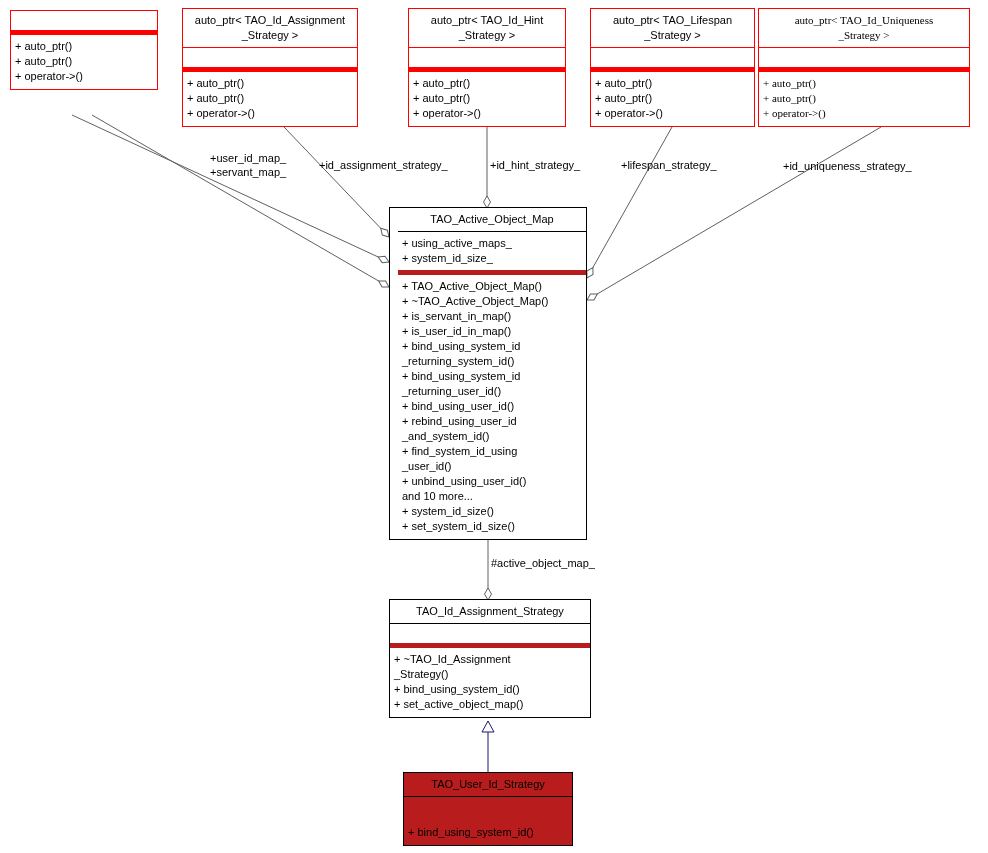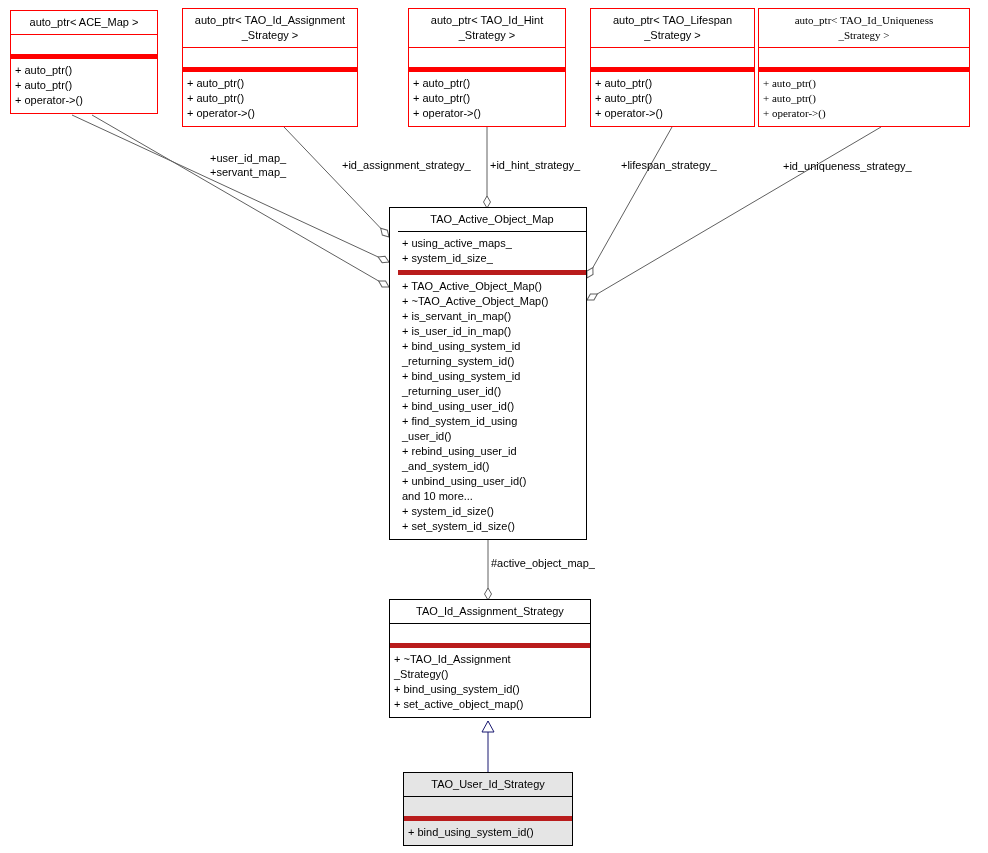--- a/index.html
+++ b/index.html
@@ -5,21 +5,21 @@
   * { margin:0; padding:0; box-sizing:border-box; }
   html,body { background:#ffffff; }
   body { font-family:"Liberation Sans", sans-serif; }
   .canvas { position:relative; width:988px; height:853px; background:#ffffff; overflow:hidden; }
   .edges { position:absolute; left:0; top:0; }
   .edges line { stroke:#606060; stroke-width:1; }
   .edges line.inh { stroke:#191970; }
   .uml-class { position:absolute; background:#ffffff; border:1px solid #000000; font-size:11px; line-height:15px; color:#000000; }
   .uml-class.red { border-color:#ff0000; }
   .uml-class.red .uml-title, .uml-class.red .uml-attrs { border-color:#ff0000; }
-  .uml-class.gray { background:#e5e5e5; }
+  .uml-class.gray { background:#b91c1c; }
   .uml-title { text-align:center; padding:4px 4px; border-bottom:1px solid #000000; white-space:pre-line; }
   .uml-attrs { padding:4px 4px; border-bottom:5px solid #b91c1c; min-height:24px; }
   .uml-methods { padding:4px 4px 5px; }
   .m, .a { white-space:pre-line; }
   .edge-label { position:absolute; font-size:11px; line-height:14px; white-space:pre-line; color:#000000; }
 </style>
 </head>
 <body>
 
 <div class="canvas">
@@ -37,21 +37,20 @@
     <line x1="92" y1="115" x2="389" y2="287" marker-end="url(#dia)"></line>
     <line x1="284" y1="127" x2="389" y2="237" marker-end="url(#dia)"></line>
     <line x1="487" y1="127" x2="487" y2="208" marker-end="url(#dia)"></line>
     <line x1="672" y1="127" x2="587" y2="278" marker-end="url(#dia)"></line>
     <line x1="881" y1="127" x2="587" y2="300" marker-end="url(#dia)"></line>
     <line x1="488" y1="536" x2="488" y2="600" marker-end="url(#dia)"></line>
     <line x1="488" y1="772" x2="488" y2="721" class="inh" marker-end="url(#tri)"></line>
   </svg>
 
   <div class="uml-class red" style="left:10px; top:10px; width:148px;">
-    <div class="uml-title">auto_ptr&lt; ACE_Map &gt;</div>
     <div class="uml-attrs"></div>
     <div class="uml-methods">
       <div class="m">+ auto_ptr()</div>
       <div class="m">+ auto_ptr()</div>
       <div class="m">+ operator-&gt;()</div>
     </div>
   </div>
 
   <div class="uml-class red" style="left:182px; top:8px; width:176px;">
     <div class="uml-title">auto_ptr&lt; TAO_Id_Assignment
@@ -106,24 +105,24 @@
     <div class="uml-methods">
       <div class="m">+ TAO_Active_Object_Map()</div>
       <div class="m">+ ~TAO_Active_Object_Map()</div>
       <div class="m">+ is_servant_in_map()</div>
       <div class="m">+ is_user_id_in_map()</div>
       <div class="m">+ bind_using_system_id
 _returning_system_id()</div>
       <div class="m">+ bind_using_system_id
 _returning_user_id()</div>
       <div class="m">+ bind_using_user_id()</div>
+      <div class="m">+ rebind_using_user_id
+_and_system_id()</div>
       <div class="m">+ find_system_id_using
 _user_id()</div>
-      <div class="m">+ rebind_using_user_id
-_and_system_id()</div>
       <div class="m">+ unbind_using_user_id()</div>
       <div class="m">and 10 more...</div>
       <div class="m">+ system_id_size()</div>
       <div class="m">+ set_system_id_size()</div>
     </div>
   </div>
 
   <div class="uml-class" style="left:389px; top:599px; width:202px;">
     <div class="uml-title">TAO_Id_Assignment_Strategy</div>
     <div class="uml-attrs"></div>
@@ -138,19 +137,19 @@
   <div class="uml-class gray" style="left:403px; top:772px; width:170px;">
     <div class="uml-title">TAO_User_Id_Strategy</div>
     <div class="uml-attrs"></div>
     <div class="uml-methods">
       <div class="m">+ bind_using_system_id()</div>
     </div>
   </div>
 
   <div class="edge-label" style="left:210px; top:151px;">+user_id_map_
 +servant_map_</div>
-  <div class="edge-label" style="left:342px; top:158px;">+id_assignment_strategy_</div>
+  <div class="edge-label" style="left:319px; top:158px;">+id_assignment_strategy_</div>
   <div class="edge-label" style="left:490px; top:158px;">+id_hint_strategy_</div>
   <div class="edge-label" style="left:621px; top:158px;">+lifespan_strategy_</div>
   <div class="edge-label" style="left:783px; top:159px;">+id_uniqueness_strategy_</div>
   <div class="edge-label" style="left:491px; top:556px;">#active_object_map_</div>
 
 </div>
 
 </body></html>

